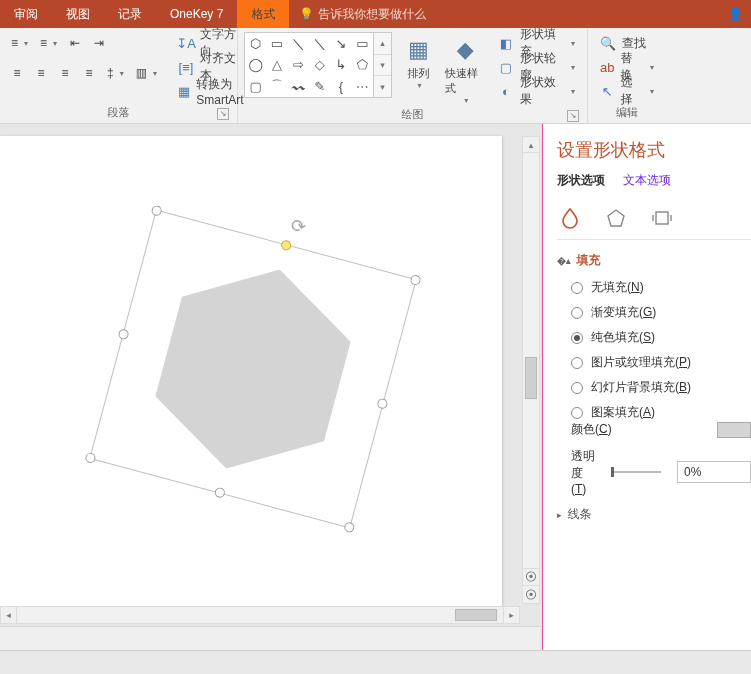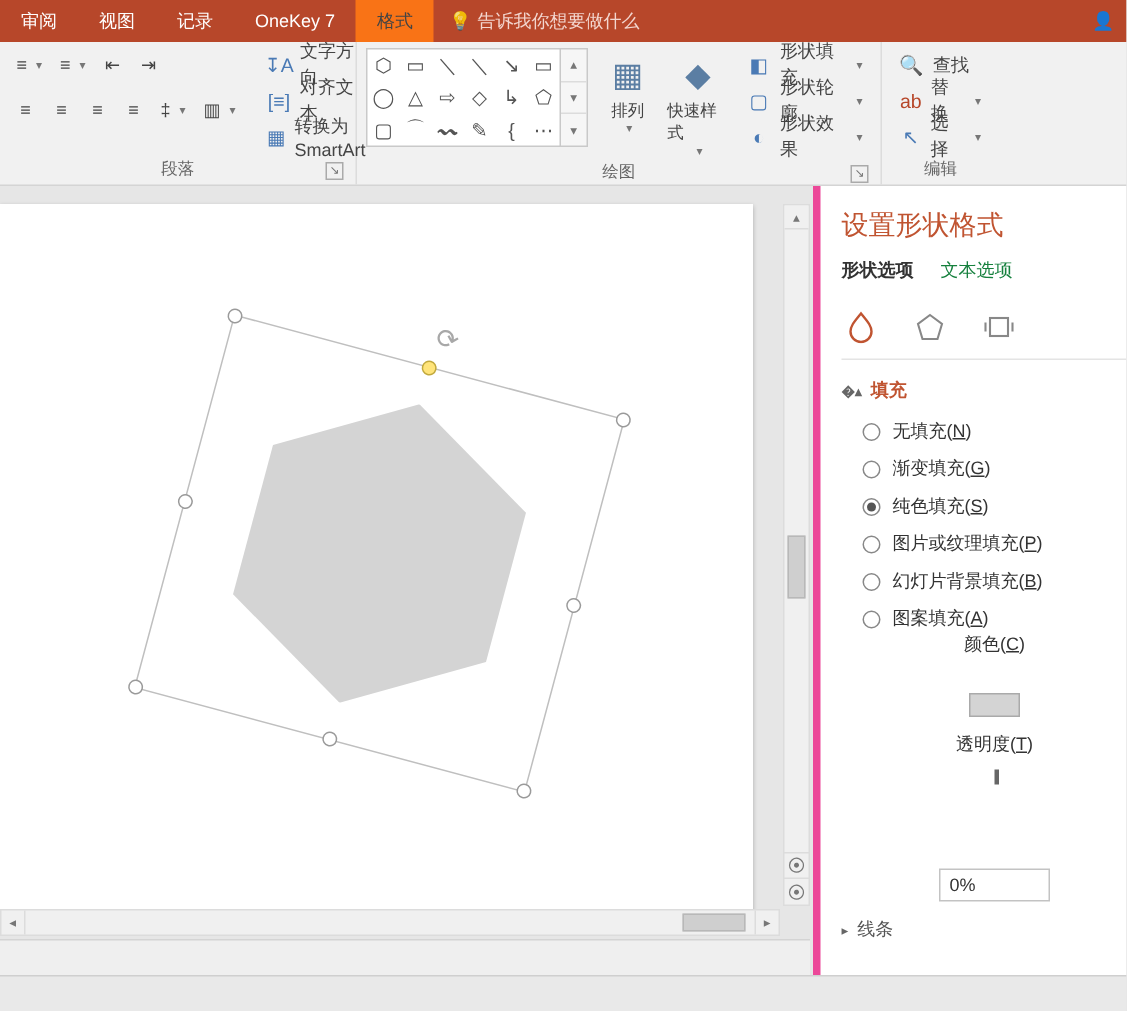--- a/index.html
+++ b/index.html
@@ -211,45 +211,45 @@
   .hscroll .arl{left:0;border-right:1px solid #dcdcdc}.hscroll .arr{right:0;border-left:1px solid #dcdcdc}
   .notes-bar {
     position:absolute; left:0; right:0; bottom:0; height:24px;
     background:#efefef; border-top:1px solid #d4d4d4;
   }
   
   .pane {
     position:absolute;
     top:124px; bottom:24px; left:542px; right:0;
     background:#fff;
-    border-left:5px solid #ec4899;
+    border-left:1px solid #ec4899;
     padding: 14px 0 0 14px;
     overflow:hidden;
   }
   .pane-title { color:#c05431; font-size:18px; font-weight:400; margin-bottom:10px; }
   .pane-tabs { display:flex; gap:18px; font-size:12px; margin-bottom:12px; }
-  .pane-tab { color:#15803d; padding-bottom:4px; }
+  .pane-tab { color:#6d28d9; padding-bottom:4px; }
   .pane-tab.active { color:#333; font-weight:700; }
   .pane-icons { display:flex; gap:20px; margin-bottom:8px; }
   .pane-icons .pi { width:26px; height:26px; display:flex; align-items:center; justify-content:center; }
   .pane-sep { height:1px; background:#e4e4e4; margin:4px 0 12px; }
   .section-head {
     display:flex; align-items:center; gap:6px;
     color:#c05431; font-size:12px; font-weight:600; margin-bottom:10px;
   }
   .section-head.collapsed { color:#555; font-weight:400; }
   .section-head .tri { font-size:9px; color:#666; }
   .radio-list { display:flex; flex-direction:column; gap:8px; padding-left:14px; margin-bottom:0; }
   .radio-row { display:flex; align-items:center; gap:8px; color:#333; font-size:12px; }
   .radio {
     width:12px; height:12px; border:1px solid #888; border-radius:50%;
     display:flex; align-items:center; justify-content:center;
   }
   .radio.checked::after { content:""; width:6px; height:6px; background:#555; border-radius:50%; }
-  .prop-row { display:flex; align-items:center; gap:12px; padding-left:14px; font-size:12px; color:#333; margin-bottom:10px;flex-direction:column; }
+  .prop-row { display:flex; align-items:center; gap:12px; padding-left:14px; font-size:12px; color:#333; margin-bottom:10px; }
   .prop-row .swatch { width:34px; height:16px; background:#d4d4d4; border:1px solid #aaa; }
   .prop-row .slider { flex:0 0 50px; height:2px; background:#bbb; position:relative; margin:0 4px; }
   .prop-row .slider::before { content:""; position:absolute; left:0; top:-4px; width:3px; height:10px; background:#666; }
   .prop-row input[type=text]{
     width:74px; height:22px; border:1px solid #c3c3c3; background:#fff;
     font-size:12px; padding:0 6px; color:#333;
   }
   .statusbar {
     position:absolute; left:0; right:0; bottom:0; height:24px;
     background:#e9e9e9; border-top:1px solid #cfcfcf;

